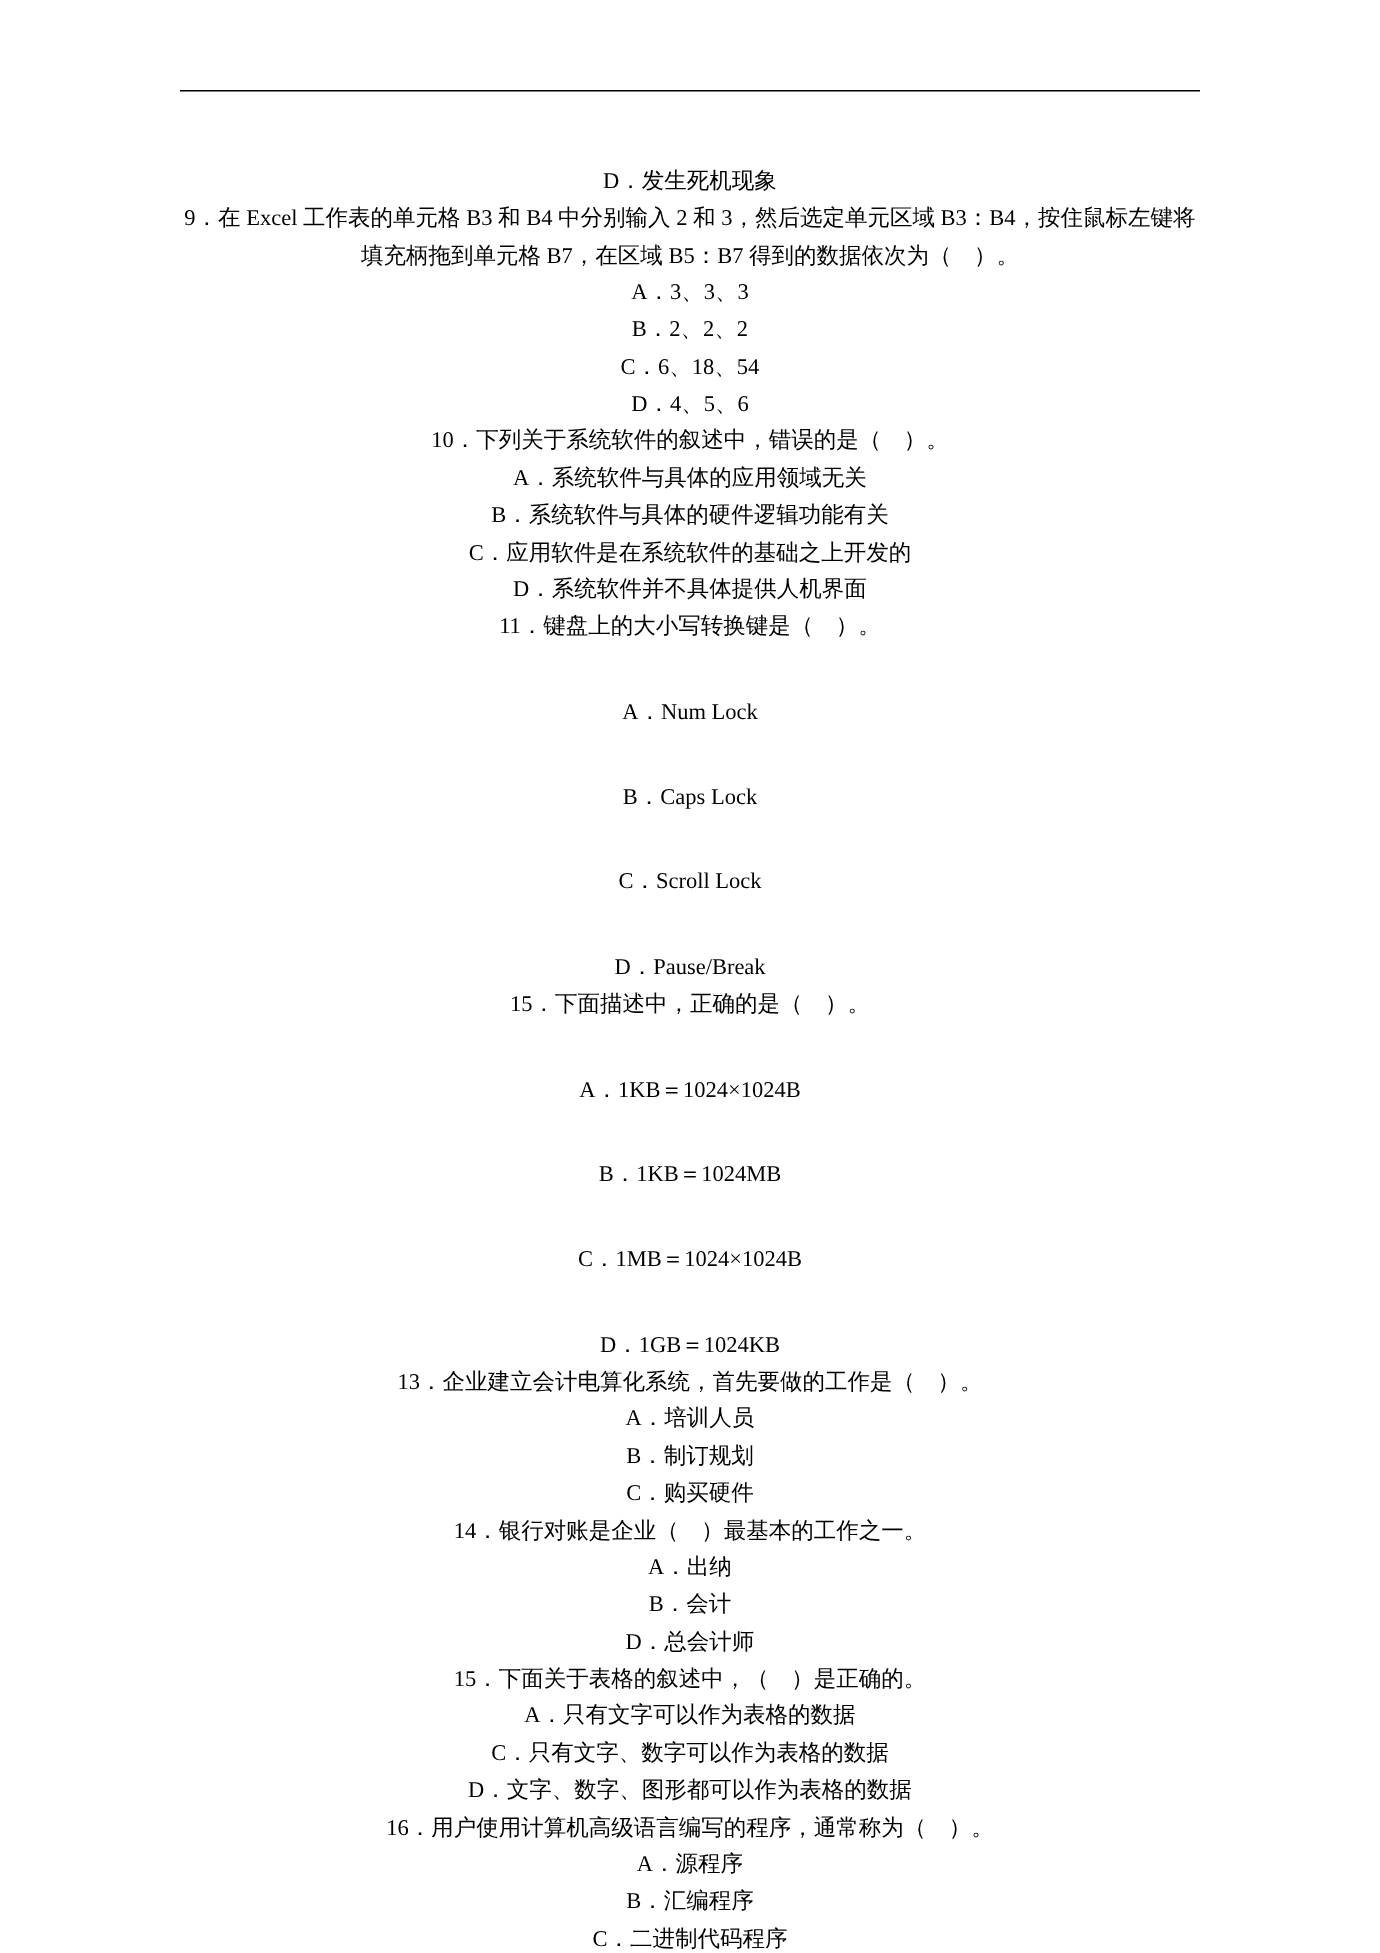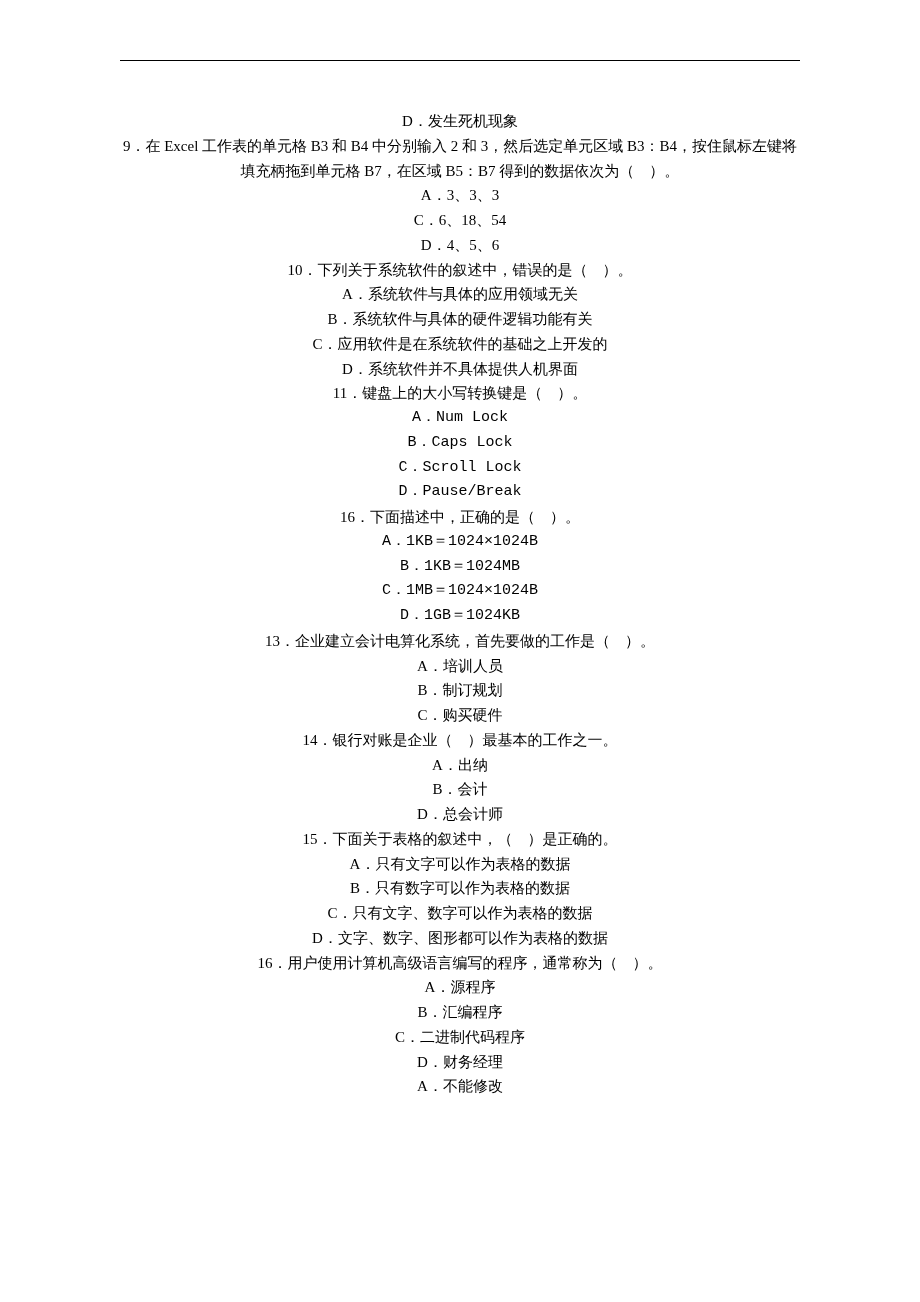--- a/index.html
+++ b/index.html
@@ -20,67 +20,68 @@
     text-align: center;
   }
   .rule {
     border-top: 1px solid #000;
     margin: 0 0 48px 0;
   }
   .line {
     white-space: pre-wrap;
   }
   .latin {
-    font-family: Liberation Mono, monospace;
+    font-family: Liberation Serif, serif;
+    margin-top: 32px;
   }
 </style>
 </head>
 <body>
 
 <div class="page">
   <div class="rule"></div>
 
   <div class="line">D．发生死机现象</div>
 
   <div class="line">9．在 Excel 工作表的单元格 B3 和 B4 中分别输入 2 和 3，然后选定单元区域 B3：B4，按住鼠标左键将填充柄拖到单元格 B7，在区域 B5：B7 得到的数据依次为（　）。</div>
   <div class="line">A．3、3、3</div>
+  <div class="line">B．2、2、2</div>
   <div class="line">C．6、18、54</div>
   <div class="line">D．4、5、6</div>
 
   <div class="line">10．下列关于系统软件的叙述中，错误的是（　）。</div>
   <div class="line">A．系统软件与具体的应用领域无关</div>
   <div class="line">B．系统软件与具体的硬件逻辑功能有关</div>
   <div class="line">C．应用软件是在系统软件的基础之上开发的</div>
   <div class="line">D．系统软件并不具体提供人机界面</div>
 
   <div class="line">11．键盘上的大小写转换键是（　）。</div>
   <div class="line latin">A．Num Lock</div>
   <div class="line latin">B．Caps Lock</div>
   <div class="line latin">C．Scroll Lock</div>
   <div class="line latin">D．Pause/Break</div>
 
-  <div class="line">16．下面描述中，正确的是（　）。</div>
+  <div class="line">15．下面描述中，正确的是（　）。</div>
   <div class="line latin">A．1KB＝1024×1024B</div>
   <div class="line latin">B．1KB＝1024MB</div>
   <div class="line latin">C．1MB＝1024×1024B</div>
   <div class="line latin">D．1GB＝1024KB</div>
 
   <div class="line">13．企业建立会计电算化系统，首先要做的工作是（　）。</div>
   <div class="line">A．培训人员</div>
   <div class="line">B．制订规划</div>
   <div class="line">C．购买硬件</div>
 
   <div class="line">14．银行对账是企业（　）最基本的工作之一。</div>
   <div class="line">A．出纳</div>
   <div class="line">B．会计</div>
   <div class="line">D．总会计师</div>
 
   <div class="line">15．下面关于表格的叙述中，（　）是正确的。</div>
   <div class="line">A．只有文字可以作为表格的数据</div>
-  <div class="line">B．只有数字可以作为表格的数据</div>
   <div class="line">C．只有文字、数字可以作为表格的数据</div>
   <div class="line">D．文字、数字、图形都可以作为表格的数据</div>
 
   <div class="line">16．用户使用计算机高级语言编写的程序，通常称为（　）。</div>
   <div class="line">A．源程序</div>
   <div class="line">B．汇编程序</div>
   <div class="line">C．二进制代码程序</div>
   <div class="line">D．财务经理</div>
 
   <div class="line">A．不能修改</div>

